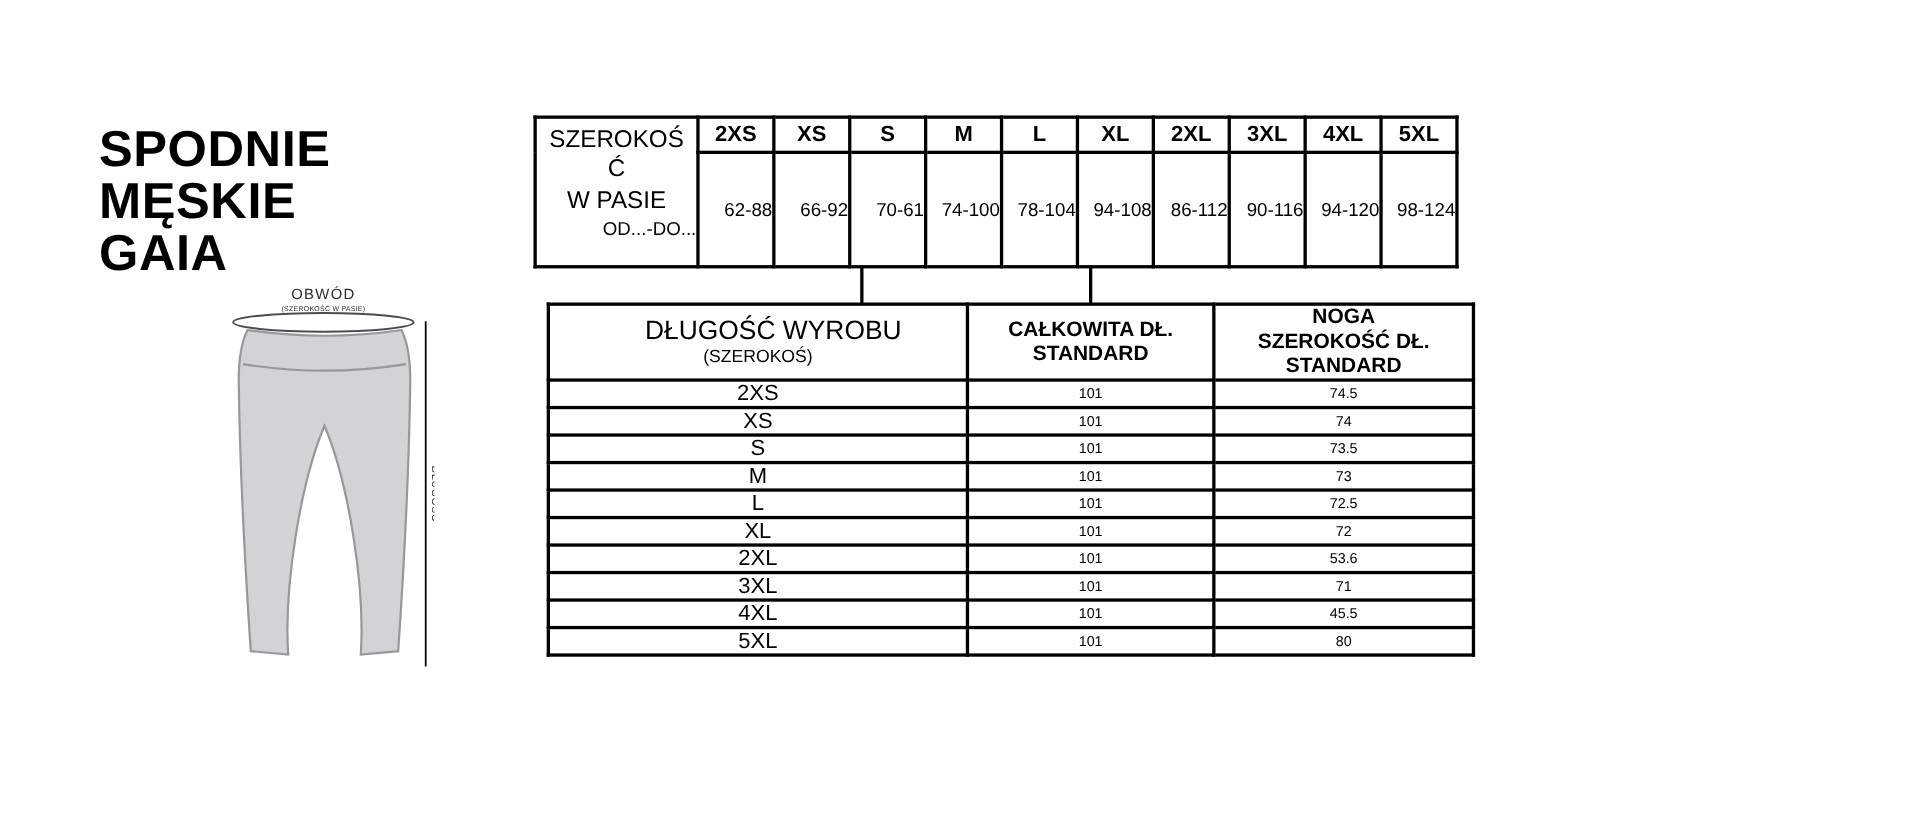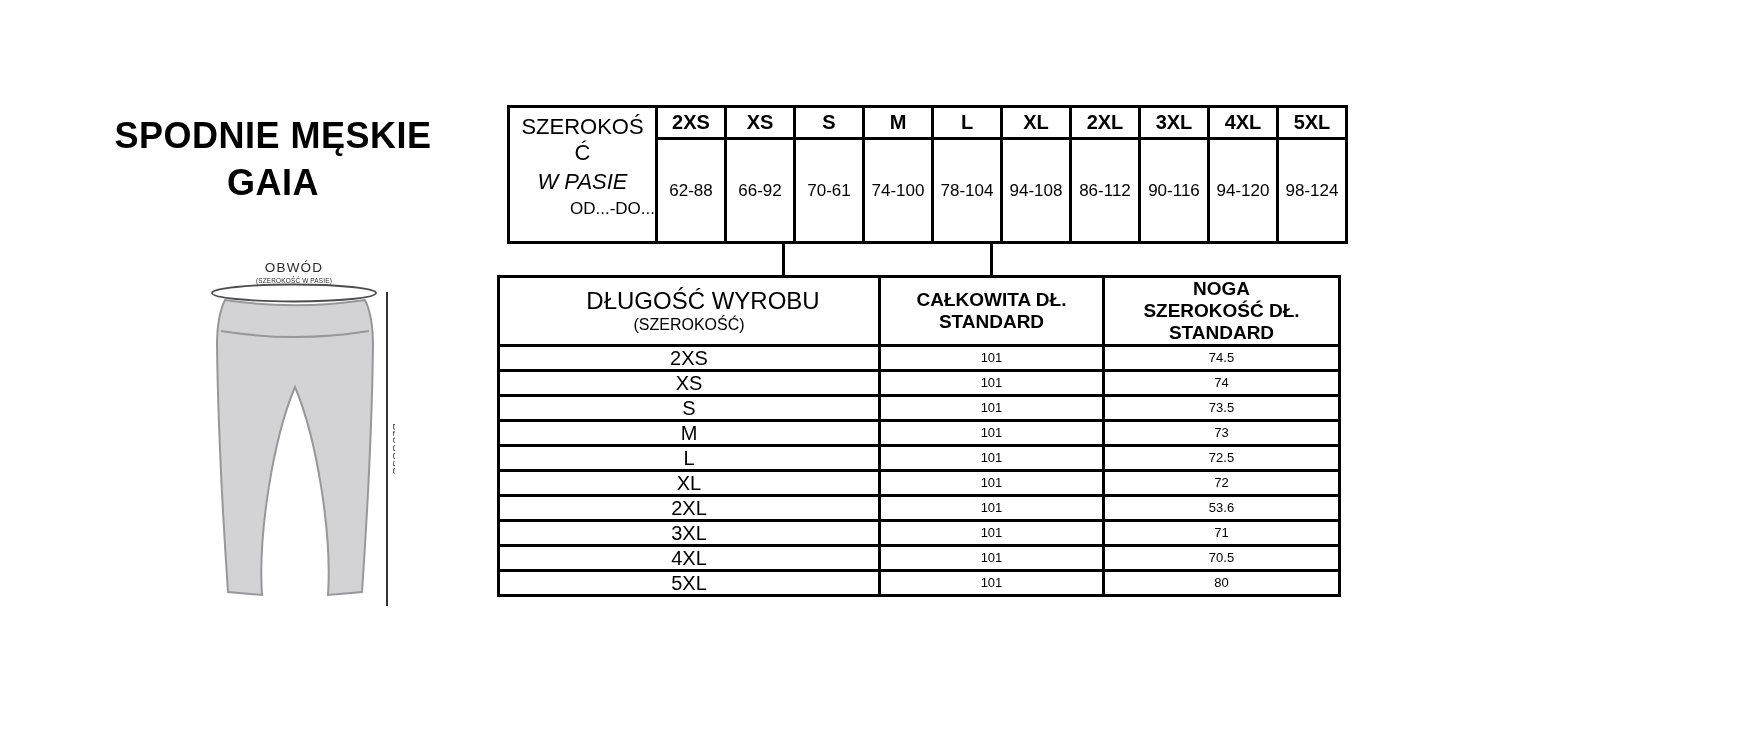--- a/index.html
+++ b/index.html
@@ -2,37 +2,37 @@
 <html><head>
 <meta charset="utf-8">
 <style>
   html,body{margin:0;padding:0;}
   body{
     width:1750px;height:745px;position:relative;background:#ffffff;
     font-family:"Liberation Sans", sans-serif;color:#000;overflow:hidden;
   }
   
   .title{
-    position:absolute;left:78px;top:112px;width:390px;
-    text-align:center;font-size:36px;font-weight:bold;line-height:47px;
+    position:absolute;left:90px;top:112px;width:390px;
+    text-align:left;font-size:46px;font-weight:bold;line-height:47px;
     letter-spacing:.5px;color:#000;
   }
   
   .diagram{position:absolute;left:183px;top:234px;width:212px;height:382px;}
   
   table{border-collapse:collapse;table-layout:fixed;}
-  .waist-table{position:absolute;left:507px;top:105px;width:841px;}
+  .waist-table{position:absolute;left:485px;top:105px;width:841px;}
   .waist-table th,.waist-table td{border:3px solid #000;padding:0;text-align:center;}
   .waist-table .size-h{height:29px;font-size:20px;font-weight:bold;line-height:29px;}
-  .waist-table .range-c{height:101px;font-size:17px;font-weight:normal;vertical-align:middle;}
+  .waist-table .range-c{height:101px;font-size:17px;font-weight:normal;vertical-align:middle;text-align:right;}
   .waist-table .label-cell{
     vertical-align:top;font-weight:normal;padding-top:6px;
   }
   .label-cell .big{display:block;font-size:22px;line-height:26px;}
-  .label-cell .gap{line-height:31px;font-style:italic;}
+  .label-cell .gap{line-height:31px;}
   .label-cell .sub{display:block;font-size:17px;line-height:24px;text-align:right;}
   
   .connector{position:absolute;top:243px;height:33px;width:3px;background:#000;}
   .connector.c1{left:782px;}
   .connector.c2{left:990px;}
   
   .length-table{position:absolute;left:497px;top:275px;width:841px;}
   .length-table th,.length-table td{border:3px solid #000;padding:0;text-align:center;vertical-align:middle;}
   .length-table th{height:66px;font-weight:normal;}
   .lt-col1-main{display:block;font-size:24px;line-height:28px;padding-left:28px;}
@@ -123,21 +123,21 @@
 <table class="length-table">
   <colgroup>
     <col style="width:381px">
       <col style="width:224px">
       <col style="width:236px">
   </colgroup>
   <tbody>
       <tr>
     <th>
       <span class="lt-col1-main">DŁUGOŚĆ WYROBU</span>
-      <span class="lt-col1-sub">(SZEROKOŚĆ)</span>
+      <span class="lt-col1-sub">(SZEROKOŚ)</span>
     </th>
     <th>
       <span class="lt-line">CAŁKOWITA DŁ.</span>
       <span class="lt-line">STANDARD</span>
     </th>
     <th>
       <span class="lt-line">NOGA</span>
       <span class="lt-line">SZEROKOŚĆ DŁ.</span>
       <span class="lt-line">STANDARD</span>
     </th>
@@ -178,21 +178,21 @@
     <td class="val-col">53.6</td>
   </tr>
   <tr>
     <td class="size-col">3XL</td>
     <td class="val-col">101</td>
     <td class="val-col">71</td>
   </tr>
   <tr>
     <td class="size-col">4XL</td>
     <td class="val-col">101</td>
-    <td class="val-col">70.5</td>
+    <td class="val-col">45.5</td>
   </tr>
   <tr>
     <td class="size-col">5XL</td>
     <td class="val-col">101</td>
     <td class="val-col">80</td>
   </tr>
 </tbody>
   </table>
 
 </body></html>

